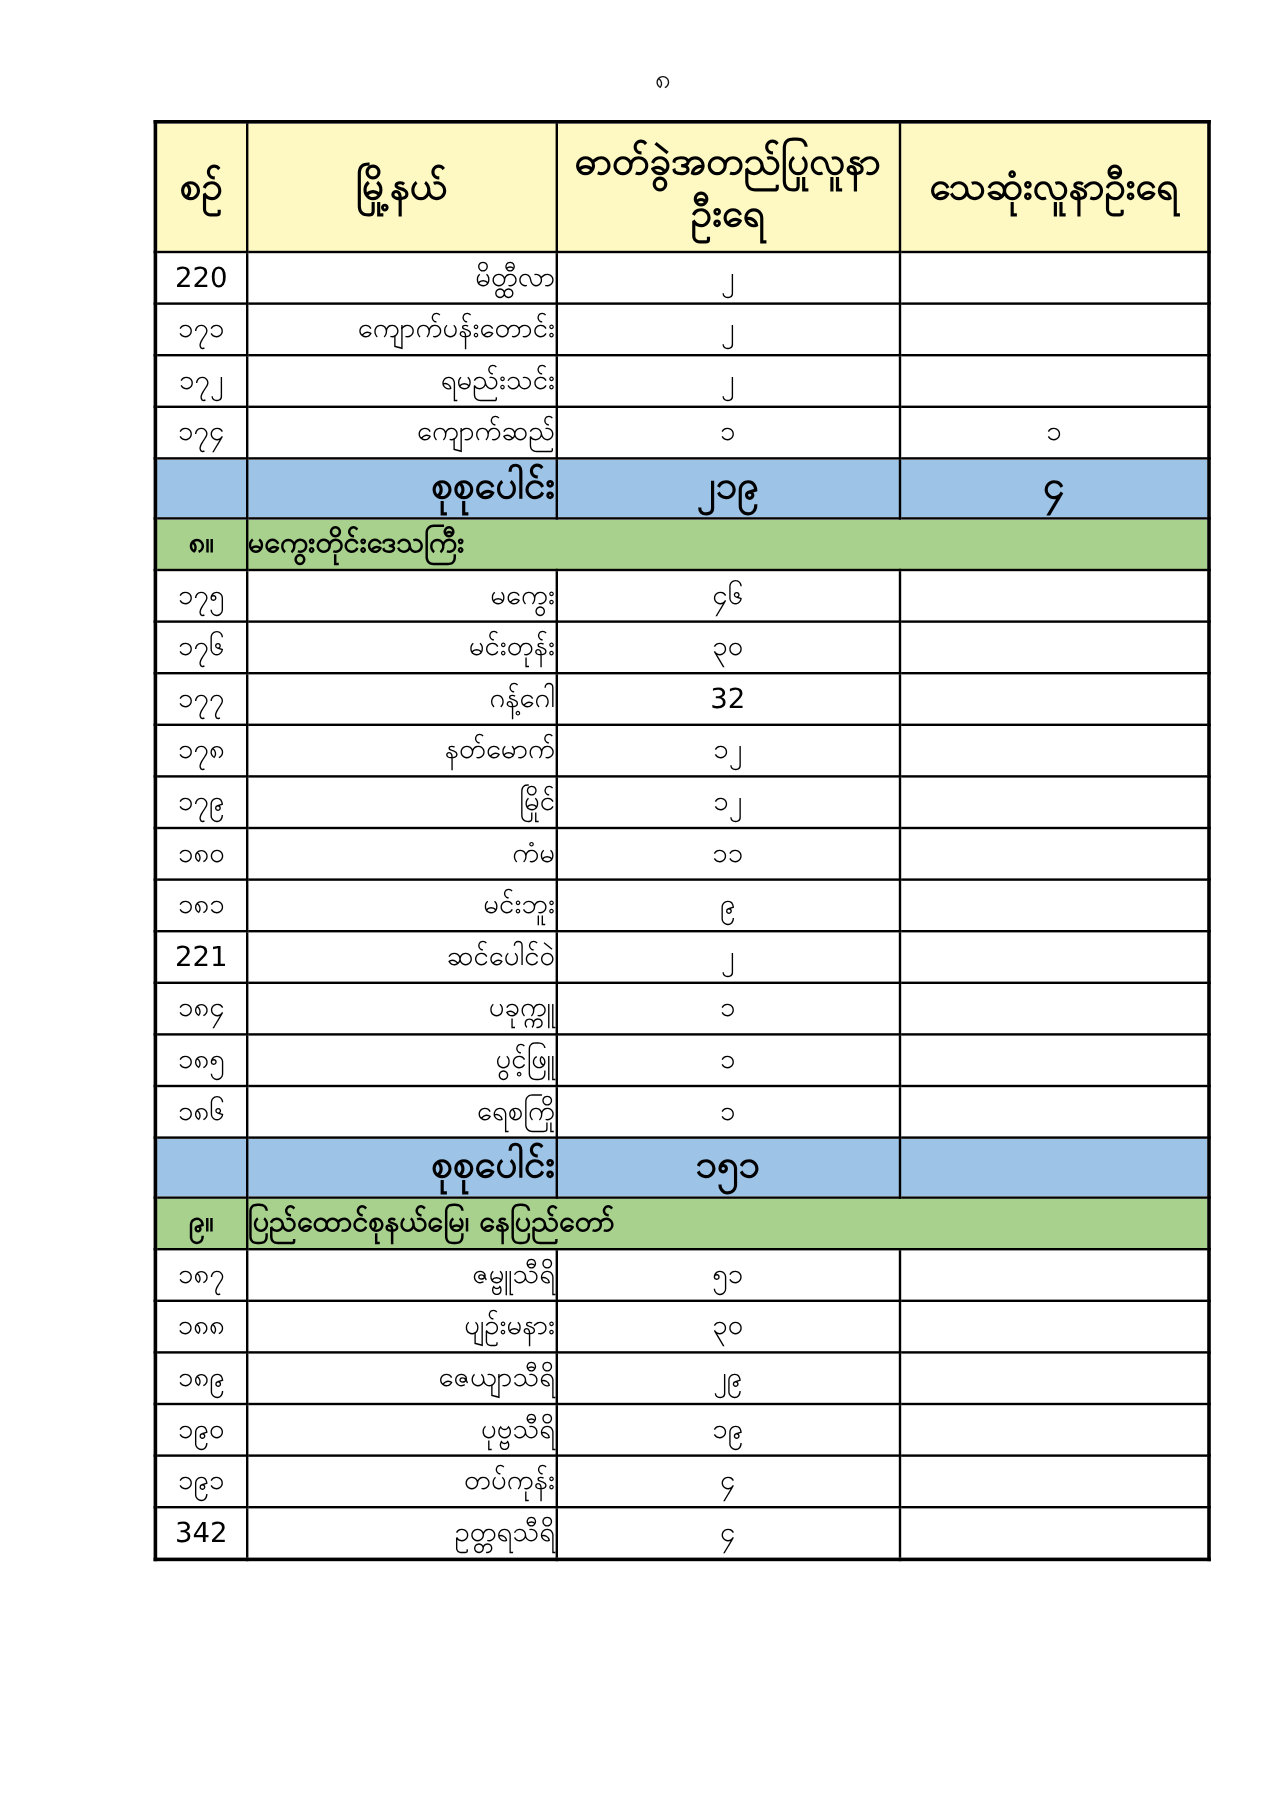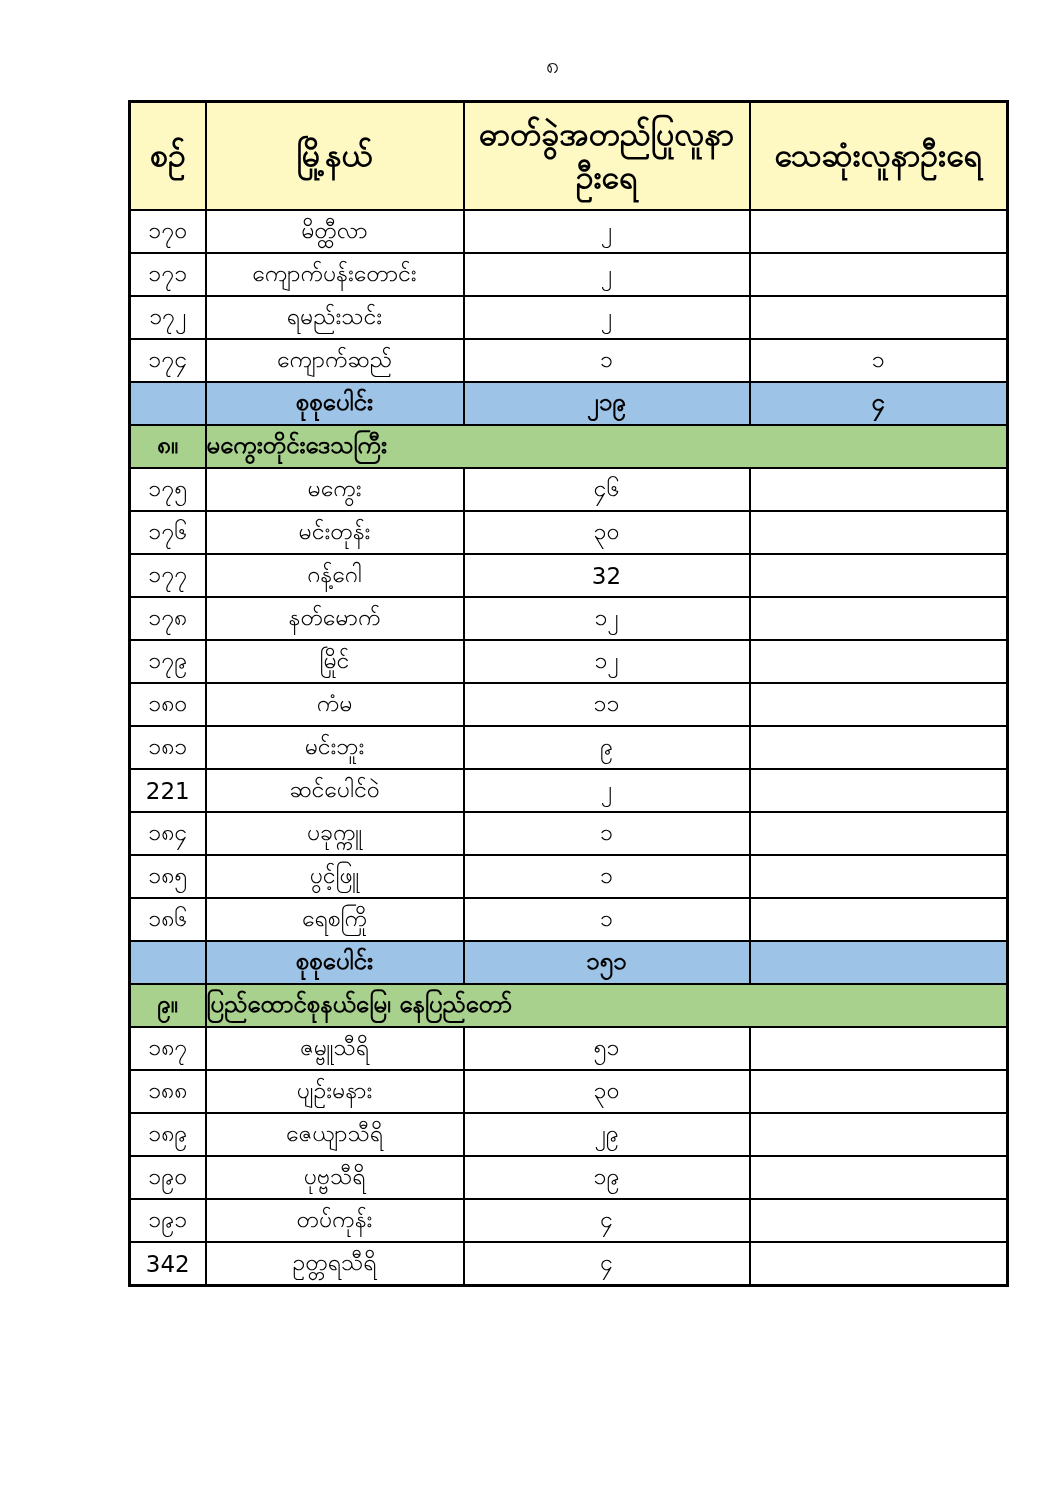--- a/index.html
+++ b/index.html
@@ -44,27 +44,27 @@
     text-align: center;
     line-height: 1.35;
     padding: 0 2px;
   }
   .data-table tbody td {
     height: 41px;
     font-size: 23px;
     background: #ffffff;
   }
   .c-no   { text-align: center; }
-  .c-township { text-align: center; padding-left: 10px; }
+  .c-township { text-align: right; padding-left: 10px; }
   .c-num  { text-align: center; }
   .c-label { text-align: left; padding-left: 14px; }
   tr.row-total td {
     background: #9DC3E6;
     font-weight: bold;
-    font-size: 24px;
+    font-size: 32px;
   }
   tr.row-section td {
     background: #A9D18E;
     font-weight: bold;
     font-size: 24px;
   }
 </style>
 </head>
 <body>
 
@@ -82,21 +82,21 @@
     <thead>
       <tr>
         <th>စဉ်</th>
         <th>မြို့နယ်</th>
         <th>ဓာတ်ခွဲအတည်ပြုလူနာဦးရေ</th>
         <th>သေဆုံးလူနာဦးရေ</th>
       </tr>
     </thead>
     <tbody>
         <tr class="row-data">
-          <td class="c-no">၁၇၀</td>
+          <td class="c-no">220</td>
           <td class="c-township">မိတ္ထီလာ</td>
           <td class="c-num">၂</td>
           <td class="c-num"></td>
         </tr>
         <tr class="row-data">
           <td class="c-no">၁၇၁</td>
           <td class="c-township">ကျောက်ပန်းတောင်း</td>
           <td class="c-num">၂</td>
           <td class="c-num"></td>
         </tr>

